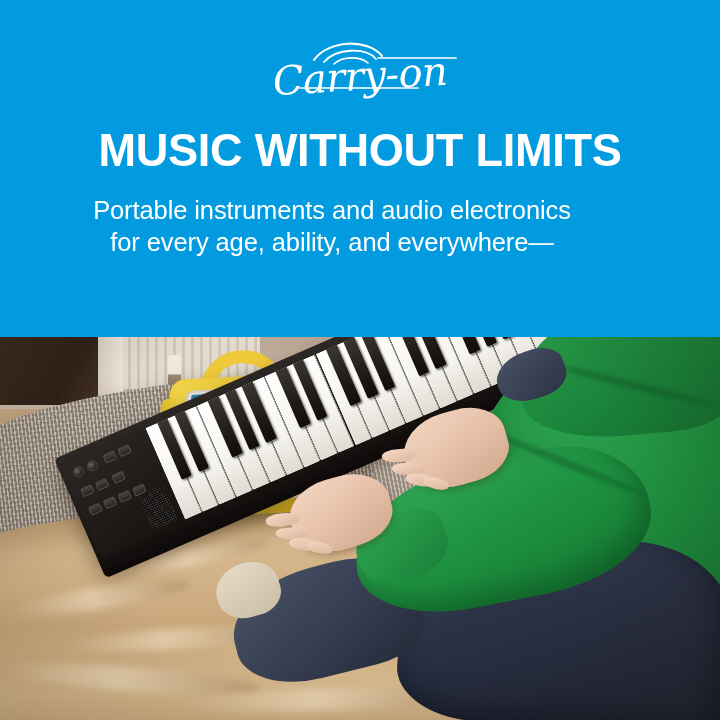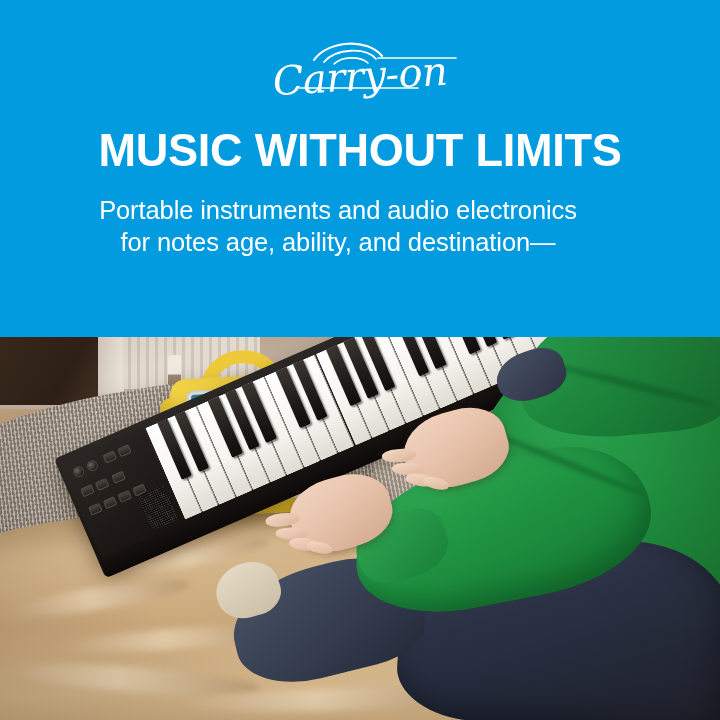--- a/index.html
+++ b/index.html
@@ -49,21 +49,21 @@
     font-size: 47px;
     line-height: 1.02;
     letter-spacing: -0.3px;
     transform: scaleX(0.96);
     transform-origin: center;
     white-space: nowrap;
   }
 
   
   .subtitle {
-    position: absolute; left: 12px; top: 194px; width: 652px;
+    position: absolute; left: 6px; top: 194px; width: 652px;
     text-align: center;
     color: #ffffff;
     font-family: "Liberation Sans", sans-serif;
     font-weight: 300;
     font-size: 25.5px;
     line-height: 32px;
     letter-spacing: -0.1px;
   }
   .subtitle div { white-space: nowrap; }
 
@@ -442,21 +442,21 @@
         <path d="M128 28 L206 28" stroke="#ffffff" stroke-width="1.7" stroke-linecap="round"></path>
         <path d="M50 58 L168 58" stroke="#ffffff" stroke-width="1.7" stroke-linecap="round"></path>
       </svg>
       <div class="logo-text">Carry-on</div>
     </div>
 
     <h1 class="headline">MUSIC WITHOUT LIMITS</h1>
 
     <div class="subtitle">
       <div>Portable instruments and audio electronics</div>
-      <div>for notes age, ability, and destination—</div>
+      <div>for every age, ability, and everywhere—</div>
     </div>
   </div>
 
   <div class="photo">
 
     <div class="bg-wall"></div>
     <div class="bg-wall-dark"></div>
     <div class="bg-doorframe"></div>
     <div class="bg-radiator"></div>
     <div class="bg-lamp"></div>

